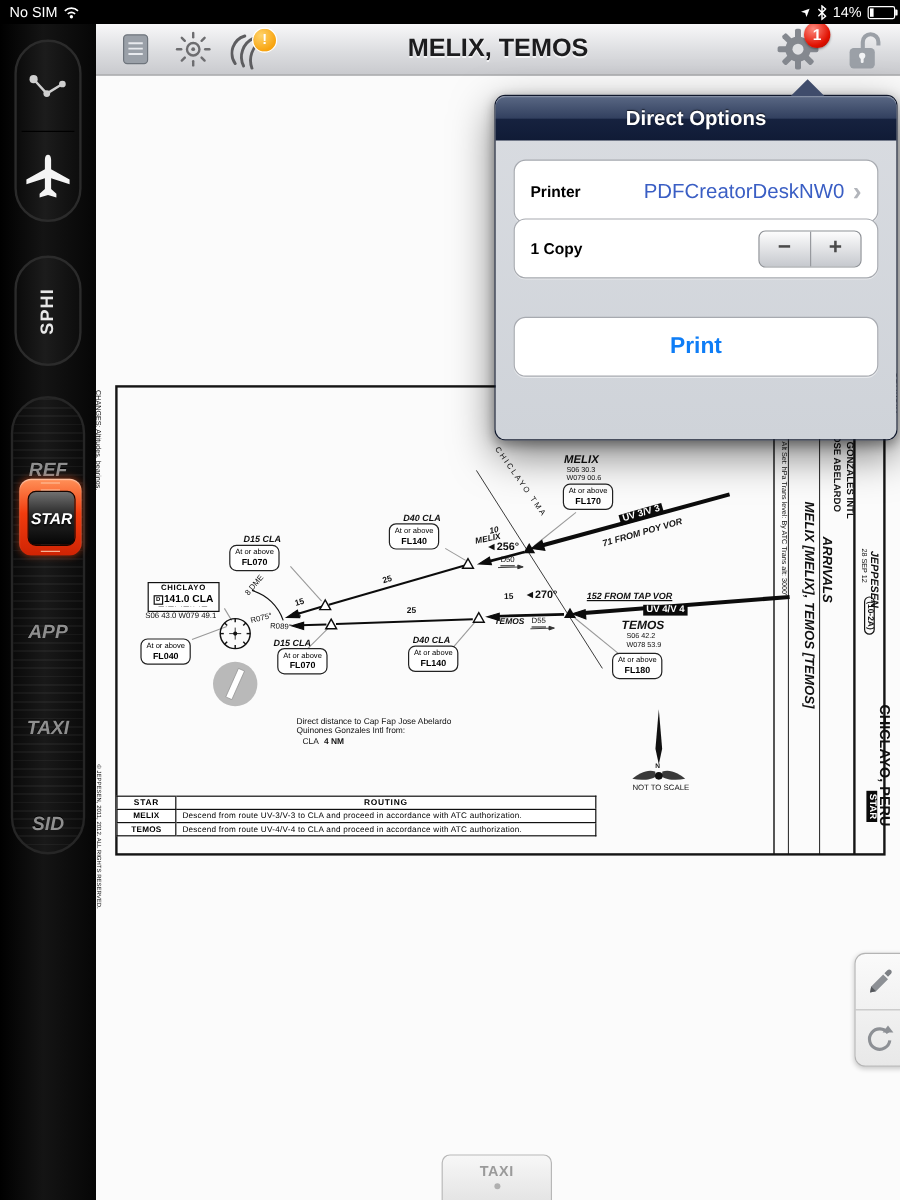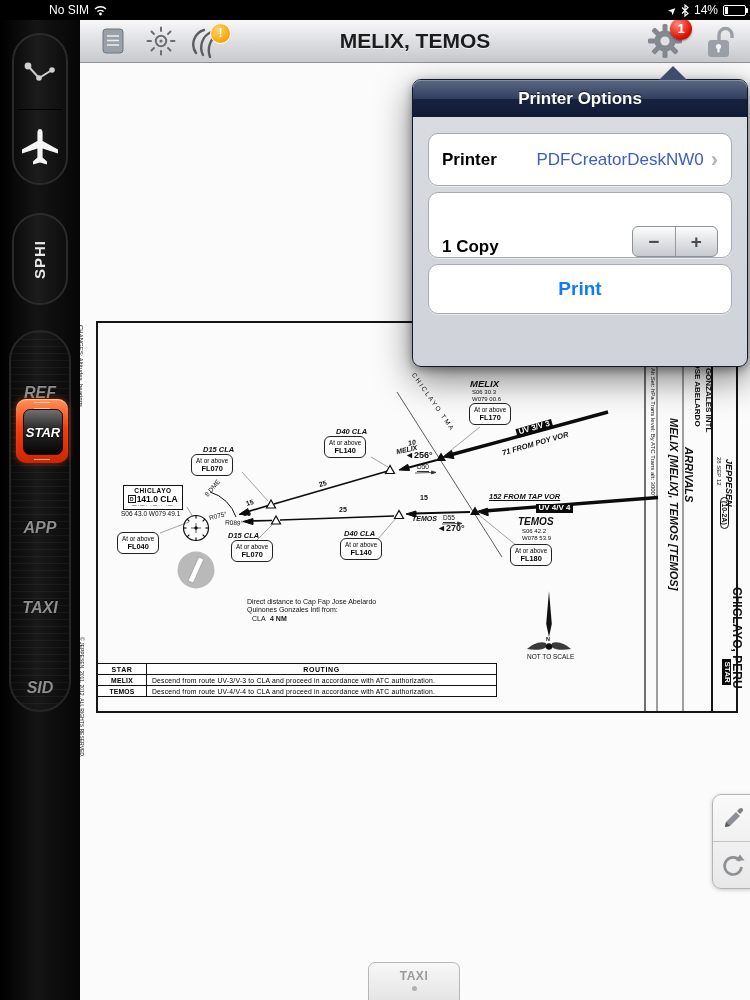--- a/index.html
+++ b/index.html
@@ -1,21 +1,21 @@
 <!DOCTYPE html>
 <html><head>
 <meta charset="utf-8">
 <style>
   html,body{margin:0;padding:0;background:#222;}
   #app{position:relative;width:750px;height:1000px;background:#fbfbfb;overflow:hidden;
        font-family:"Liberation Sans",sans-serif;-webkit-font-smoothing:antialiased;}
   
   #statusbar{position:absolute;left:0;top:0;width:750px;height:20px;background:#000;z-index:60;
     color:#fff;font-size:12px;display:flex;align-items:center;}
-  .sb-left{position:absolute;left:8px;top:0;height:20px;display:flex;align-items:center;gap:4px;margin-left:41px;}
+  .sb-left{position:absolute;left:8px;top:0;height:20px;display:flex;align-items:center;gap:4px;}
   .sb-center{position:absolute;left:0;right:0;text-align:center;font-weight:bold;}
   .sb-right{position:absolute;right:4px;top:0;height:20px;display:flex;align-items:center;gap:5px;}
   .loc-arrow{display:inline-block;transform:rotate(-45deg);font-size:10px;}
   .battery{position:relative;width:21px;height:9px;border:1px solid #fff;border-radius:2px;}
   .battery::after{content:"";position:absolute;right:-3px;top:2px;width:2px;height:5px;background:#fff;border-radius:0 1px 1px 0;}
   .battery .fill{position:absolute;left:1px;top:1px;bottom:1px;width:3px;background:#fff;}
   
   #toolbar{position:absolute;left:80px;top:20px;width:670px;height:42px;z-index:20;
     background:linear-gradient(#f8f8f9,#dcdde0 55%,#c9cace);border-bottom:1px solid #8f9094;}
   #toolbar .title{position:absolute;left:0;right:0;top:9px;text-align:center;font-size:21px;font-weight:bold;color:#1c1c1e;
@@ -83,23 +83,23 @@
     border-left:14px solid transparent;border-right:14px solid transparent;border-bottom:14px solid #3f4c6b;}
   #popover .header{height:37px;border-radius:8px 8px 0 0;
     background:linear-gradient(#5a6884,#32405f 50%,#16223f 52%,#101b36);
     display:flex;align-items:center;justify-content:center;
     color:#fff;font-weight:bold;font-size:17px;text-shadow:0 -1px 1px rgba(0,0,0,.7);
     box-shadow:inset 0 1px 0 rgba(255,255,255,.25);}
   .po-row{position:absolute;left:15px;width:304px;background:#fff;border:1px solid #a7aab0;border-radius:10px;
     box-sizing:border-box;display:flex;align-items:center;padding:0 13px;
     box-shadow:0 1px 0 rgba(255,255,255,.5);}
   #po-row-printer{top:53px;height:53px;}
-  #po-row-copies{top:112px;height:66px;align-items:flex-end;}
+  #po-row-copies{top:102px;height:50px;}
   #po-row-print{top:184px;height:50px;justify-content:center;}
-  .po-label{font-size:17px;font-weight:bold;color:#000;}
+  .po-label{font-size:13px;font-weight:bold;color:#000;}
   .po-value{margin-left:auto;font-size:17px;color:#3a5ec4;}
   .po-chevron{margin-left:7px;font-size:22px;color:#b2b5bb;font-weight:bold;line-height:1;}
   .stepper{margin-left:auto;width:84px;height:29px;border:1px solid #8e9196;border-radius:6px;
     background:linear-gradient(#fdfdfd,#c6c9ce);display:flex;}
   .stepper .st-btn{flex:1;display:flex;align-items:center;justify-content:center;
     font-size:19px;font-weight:bold;color:#4a4a4a;}
   .stepper .st-btn:first-child{border-right:1px solid #97999e;}
   .po-print{font-size:19px;font-weight:bold;color:#0e7df6;}
   
   #tools{position:absolute;left:712px;top:794px;width:45px;height:93px;z-index:40;
@@ -212,21 +212,21 @@
       <div class="clbl b i" style="left: 470px; top: 379px; font-size: 9.5px;">MELIX</div>
       <div class="clbl " style="left: 472px; top: 389px; font-size: 6px;">S06 30.3</div>
       <div class="clbl " style="left: 472px; top: 396px; font-size: 6px;">W079 00.6</div>
       <div class="clbl b inv" style="left: 516px; top: 424px; font-size: 8px; transform: rotate(-16deg); transform-origin: 50% 50%;">UV 3/V 3</div>
       <div class="clbl b i" style="left: 501px; top: 440px; font-size: 7.5px; transform: rotate(-16deg); transform-origin: 50% 50%;">71 FROM POY VOR</div>
       <div class="clbl b" style="left: 246px; top: 499px; font-size: 7px; transform: rotate(-17deg); transform-origin: 50% 50%;">15</div>
       <div class="clbl b" style="left: 319px; top: 480px; font-size: 7px; transform: rotate(-17deg); transform-origin: 50% 50%;">25</div>
       <div class="clbl b" style="left: 243px; top: 510px; font-size: 7px;">15</div>
       <div class="clbl b" style="left: 339px; top: 506px; font-size: 7px;">25</div>
       <div class="clbl b" style="left: 420px; top: 494px; font-size: 7px;">15</div>
-      <div class="clbl b" style="left: 437px; top: 524px; font-size: 9px;">◄270°</div>
+      <div class="clbl b" style="left: 437px; top: 491px; font-size: 9px;">◄270°</div>
       <div class="clbl b i" style="left: 412px; top: 515px; font-size: 7px;">TEMOS</div>
       <div class="clbl u" style="left: 443px; top: 515px; font-size: 6.5px;">D55</div>
       <div class="clbl b i" style="left: 489px; top: 493px; font-size: 7.5px; text-decoration: underline;">152 FROM TAP VOR</div>
       <div class="clbl b inv" style="left: 536px; top: 504px; font-size: 8px;">UV 4/V 4</div>
       <div class="clbl b i" style="left: 518px; top: 517px; font-size: 10px;">TEMOS</div>
       <div class="clbl " style="left: 522px; top: 528px; font-size: 6px;">S06 42.2</div>
       <div class="clbl " style="left: 522px; top: 535px; font-size: 6px;">W078 53.9</div>
       <div class="clbl ls" style="left: 398px; top: 399px; font-size: 6.5px; transform: rotate(55deg); transform-origin: 50% 50%;">CHICLAYO TMA</div>
       <div class="clbl " style="left: 203px; top: 485px; font-size: 6.5px; transform: rotate(-50deg); transform-origin: 50% 50%;">8 DME</div>
       <div class="clbl " style="left: 209px; top: 513px; font-size: 6.5px; transform: rotate(-14deg); transform-origin: 50% 50%;">R075°</div>
@@ -436,21 +436,21 @@
     </svg>
   </div>
 
   <div id="taxi-tab">
     <div class="tl">TAXI</div>
     <div class="dot"></div>
   </div>
 
   <div id="popover">
     <div class="arrow"></div>
-    <div class="header">Printer Options</div>
+    <div class="header">Direct Options</div>
     <div class="po-row" id="po-row-printer">
       <span class="po-label">Printer</span>
       <span class="po-value">PDFCreatorDeskNW0</span>
       <span class="po-chevron">›</span>
     </div>
     <div class="po-row" id="po-row-copies">
       <span class="po-label">1 Copy</span>
       <span class="stepper">
         <span class="st-btn">−</span>
         <span class="st-btn">+</span>

